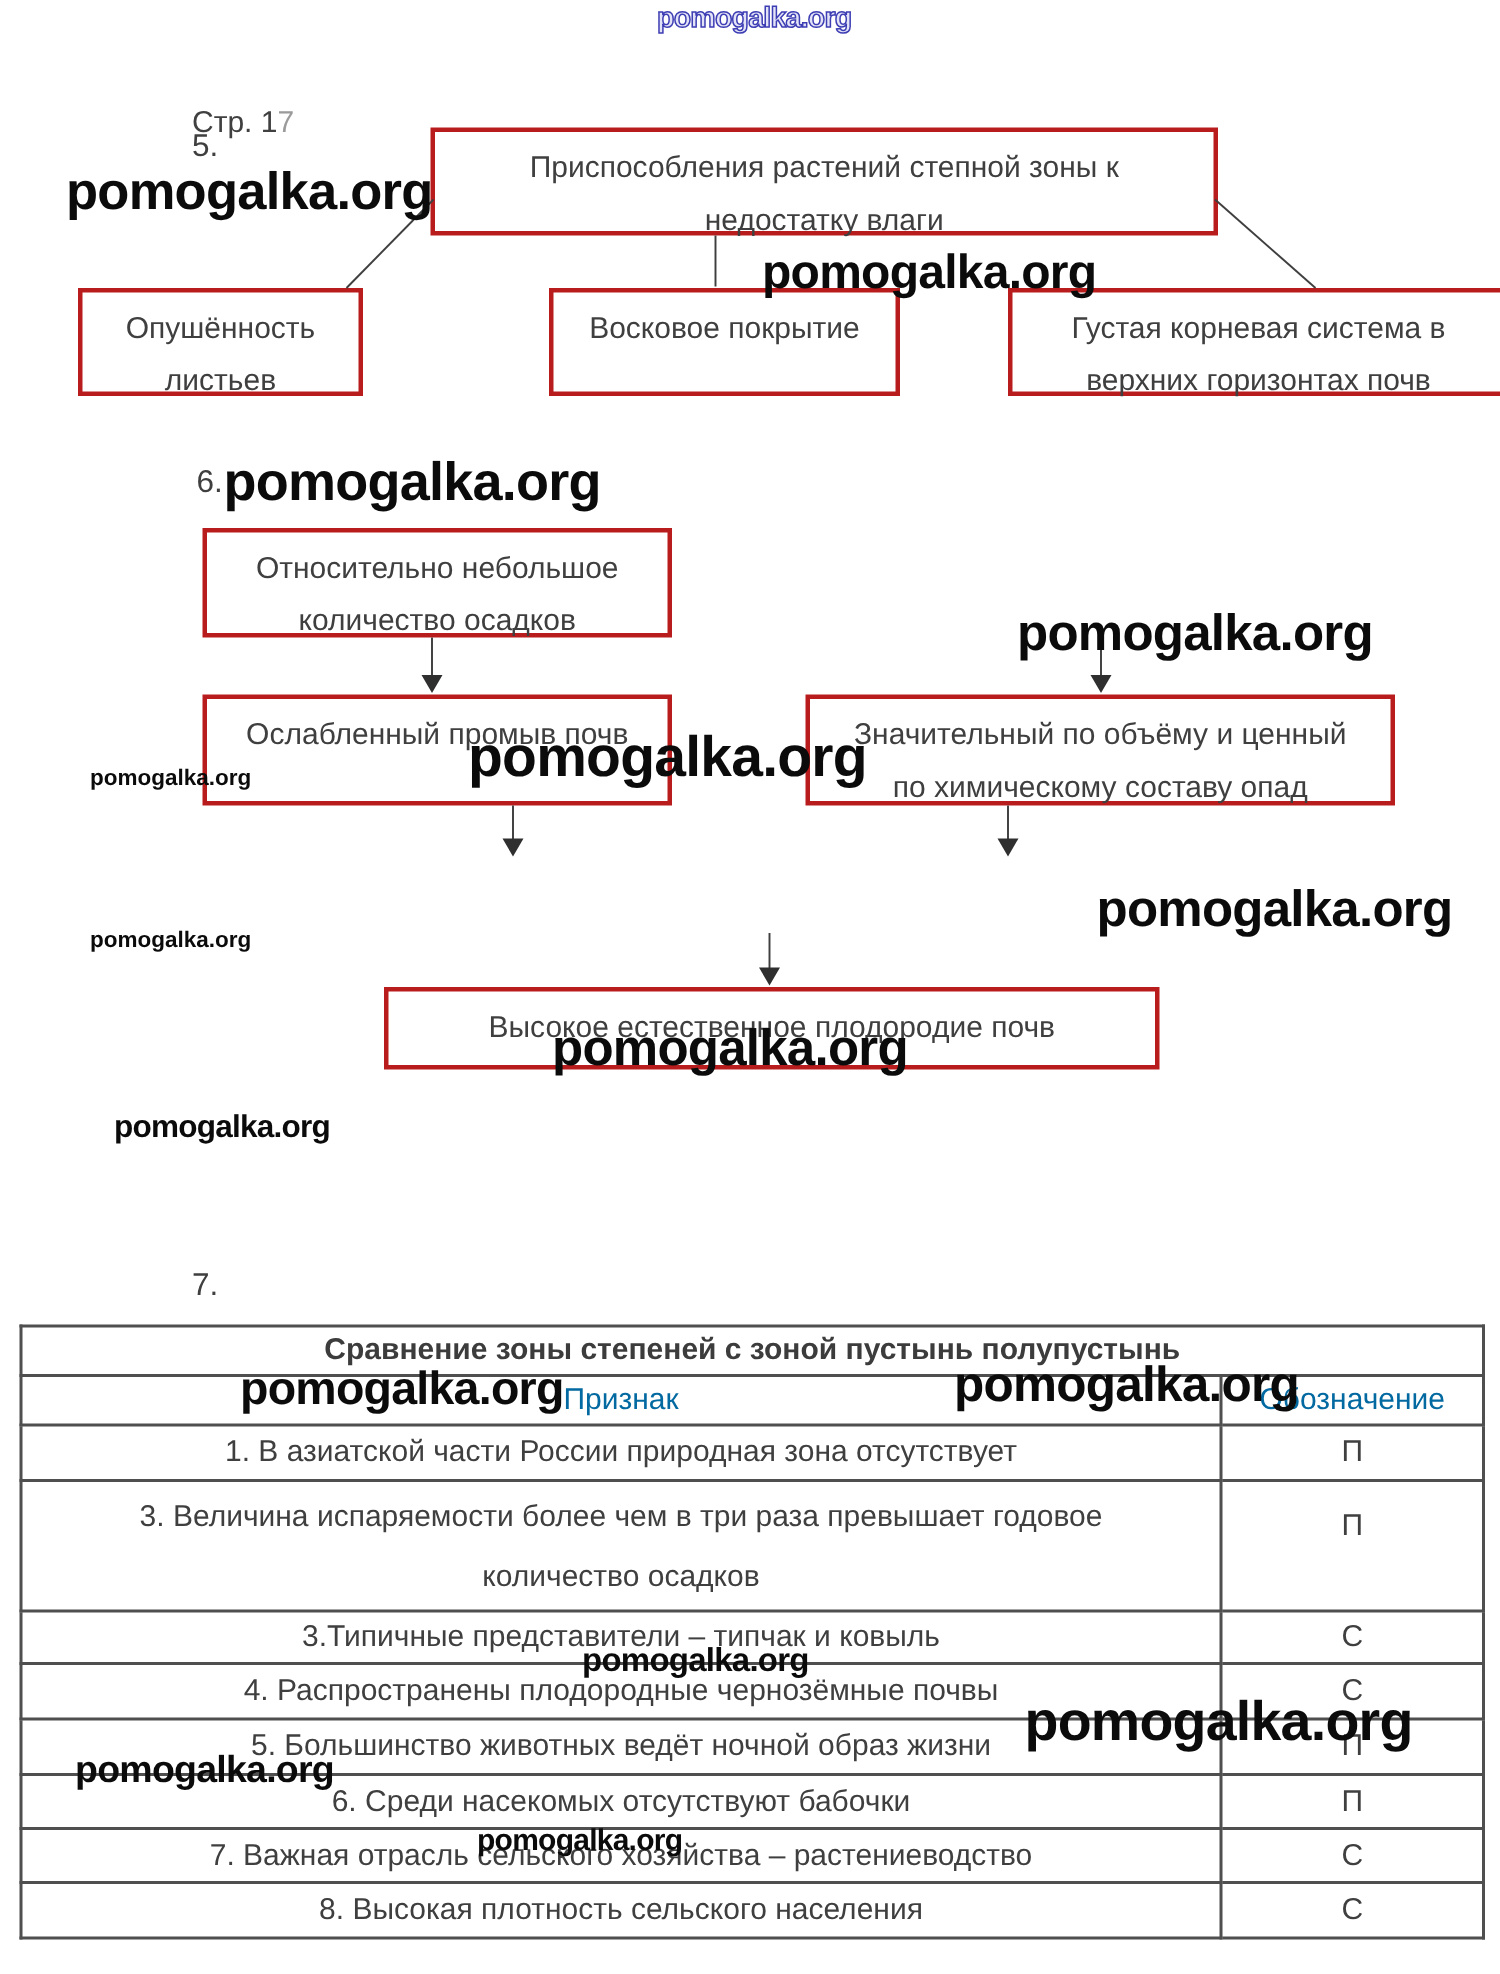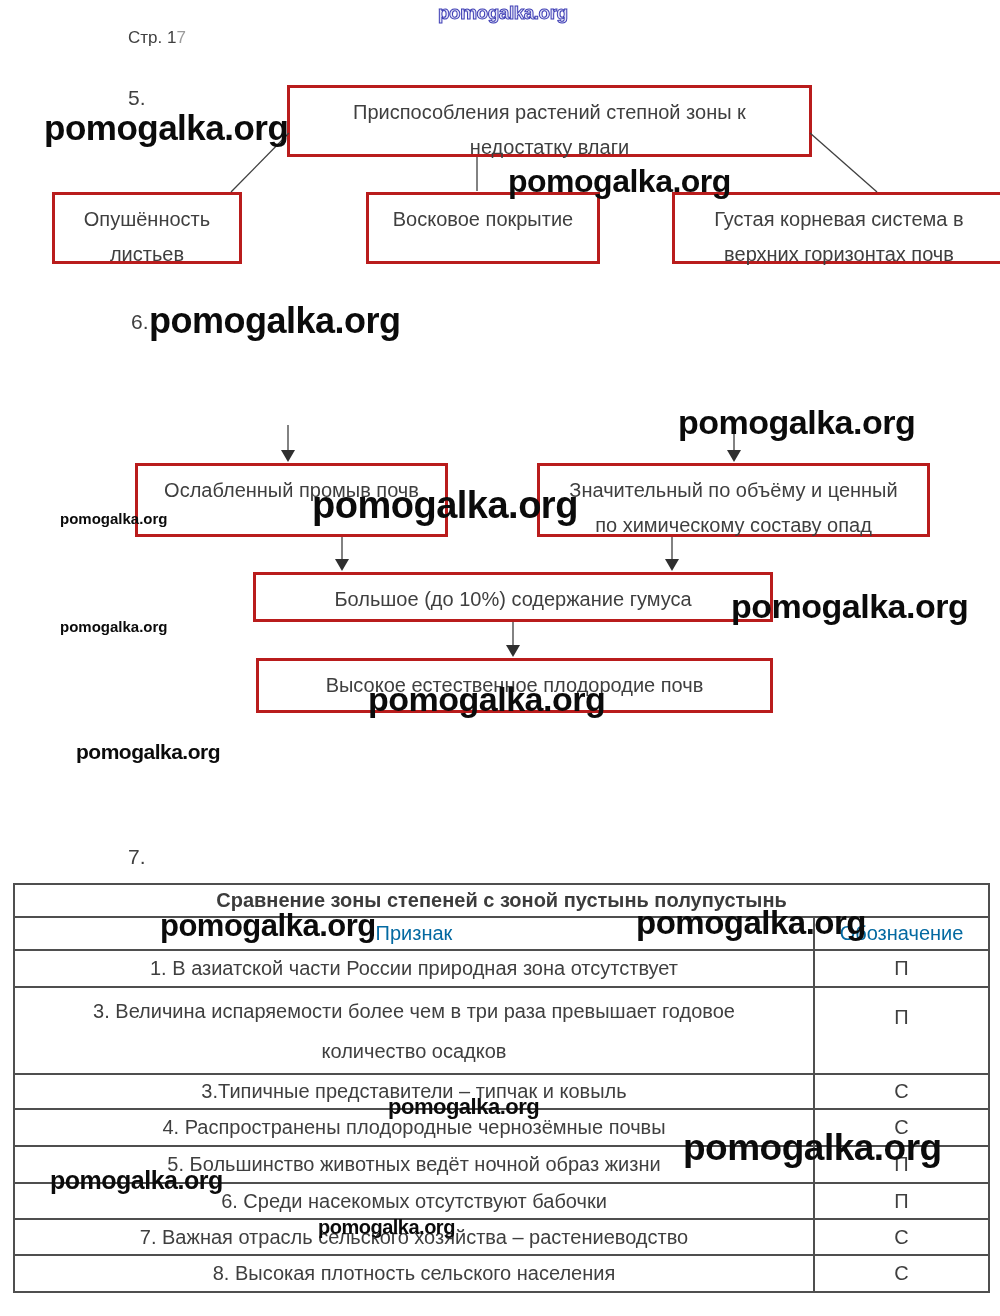--- a/index.html
+++ b/index.html
@@ -2,21 +2,21 @@
 <html><head>
 <meta charset="utf-8">
 <style>
   html,body{margin:0;padding:0;background:#ffffff;}
   #page{
     position:relative;width:1000px;height:1316px;background:#ffffff;overflow:hidden;
     font-family:"Liberation Sans","DejaVu Sans",sans-serif;color:#3f3f3f;
   }
   .abs{position:absolute;}
   .sec-num{font-size:21px;color:#3f3f3f;}
-  .page-num{font-size:17px;color:#404040;}
+  .page-num{font-size:20px;color:#404040;margin-top:43px;}
   .page-num .faint{color:#9b9b9b;}
   
   .fbox{
     position:absolute;border:3px solid #b91c1c;background:#ffffff;
     display:flex;align-items:flex-start;justify-content:center;
     text-align:center;font-size:20px;line-height:35px;color:#3f3f3f;
     white-space:pre-line;box-sizing:border-box;padding-top:7px;
   }
   
   .wm{
@@ -77,29 +77,30 @@
     <span>Восковое покрытие</span>
   </div>
   <div class="fbox" style="left:672px;top:192px;width:334px;height:72px;">
     <span>Густая корневая система в
 верхних горизонтах почв</span>
   </div>
 
   <div class="sec-num abs" style="left:131px;top:310px;">6.</div>
   <div class="wm abs" style="left:149px;top:303px;font-size:36px;">pomogalka.org</div>
 
+  <div class="fbox" style="left:135px;top:352px;width:313px;height:73px;">
+    <span>Относительно небольшое
+количество осадков</span>
+  </div>
   <div class="fbox" style="left:135px;top:463px;width:313px;height:74px;">
     <span>Ослабленный промыв почв</span>
   </div>
   <div class="fbox" style="left:537px;top:463px;width:393px;height:74px;">
     <span>Значительный по объёму и ценный
 по химическому составу опад</span>
-  </div>
-  <div class="fbox" style="left:253px;top:572px;width:520px;height:50px;">
-    <span>Большое (до 10%) содержание гумуса</span>
   </div>
   <div class="fbox" style="left:256px;top:658px;width:517px;height:55px;">
     <span>Высокое естественное плодородие почв</span>
   </div>
 
   <div class="wm abs" style="left:678px;top:405px;font-size:34px;">pomogalka.org</div>
   <div class="wm abs" style="left:312px;top:486px;font-size:38px;">pomogalka.org</div>
   <div class="wm small abs" style="left:60px;top:511px;font-size:15px;">pomogalka.org</div>
   <div class="wm abs" style="left:731px;top:589px;font-size:34px;">pomogalka.org</div>
   <div class="wm small abs" style="left:60px;top:619px;font-size:15px;">pomogalka.org</div>

